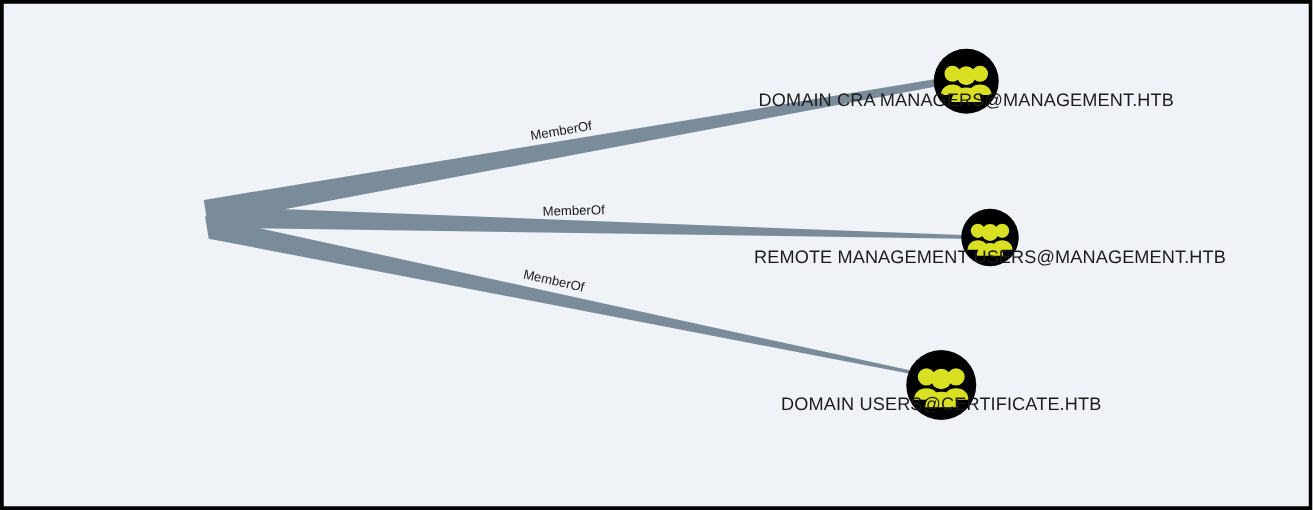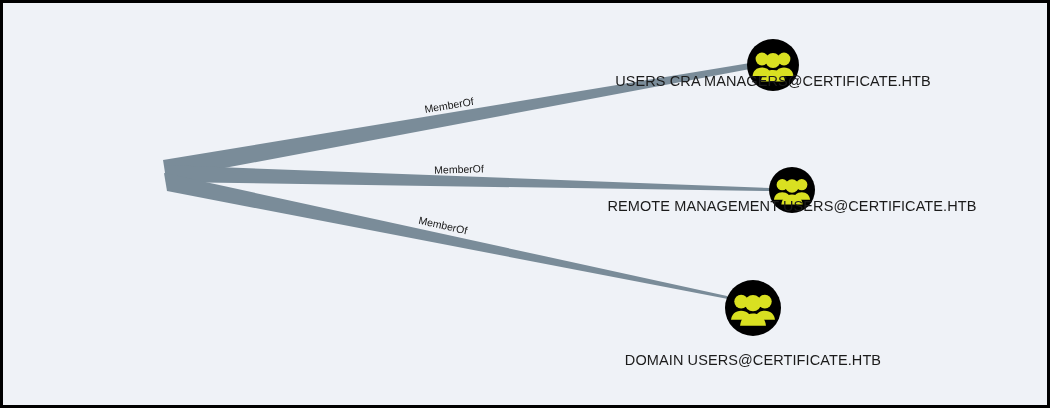--- a/index.html
+++ b/index.html
@@ -111,44 +111,44 @@
     <div class="node-circle" style="width:52px; height:52px;">
       <svg class="glyph-user" viewBox="0 0 52 52">
         <circle cx="15" cy="20" r="6.4" fill="#d9e021"></circle>
         <path d="M15 28.5 C9.5 28.5 6 32 5.6 37 L24.4 37 C24 32 20.5 28.5 15 28.5 Z" fill="#d9e021"></path>
         <circle cx="37" cy="20" r="6.4" fill="#d9e021"></circle>
         <path d="M37 28.5 C31.5 28.5 28 32 27.6 37 L46.4 37 C46 32 42.5 28.5 37 28.5 Z" fill="#d9e021"></path>
         <circle cx="26" cy="21.5" r="7.6" fill="#d9e021"></circle>
         <path d="M26 31 C19 31 14.5 35.5 14 42.5 L38 42.5 C37.5 35.5 33 31 26 31 Z" fill="#d9e021"></path>
       </svg>
     </div>
-    <div class="node-label" style="top:34px;">USERS CRA MANAGERS@CERTIFICATE.HTB</div>
+    <div class="node-label" style="top:34px;">DOMAIN CRA MANAGERS@MANAGEMENT.HTB</div>
   </div>
 
   <div class="node" style="left:789px; top:187px;">
     <div class="node-circle" style="width:46px; height:46px;">
       <svg class="glyph-user" viewBox="0 0 52 52">
         <circle cx="15" cy="20" r="6.4" fill="#d9e021"></circle>
         <path d="M15 28.5 C9.5 28.5 6 32 5.6 37 L24.4 37 C24 32 20.5 28.5 15 28.5 Z" fill="#d9e021"></path>
         <circle cx="37" cy="20" r="6.4" fill="#d9e021"></circle>
         <path d="M37 28.5 C31.5 28.5 28 32 27.6 37 L46.4 37 C46 32 42.5 28.5 37 28.5 Z" fill="#d9e021"></path>
         <circle cx="26" cy="21.5" r="7.6" fill="#d9e021"></circle>
         <path d="M26 31 C19 31 14.5 35.5 14 42.5 L38 42.5 C37.5 35.5 33 31 26 31 Z" fill="#d9e021"></path>
       </svg>
     </div>
-    <div class="node-label" style="top:31px;">REMOTE MANAGEMENT USERS@CERTIFICATE.HTB</div>
+    <div class="node-label" style="top:31px;">REMOTE MANAGEMENT USERS@MANAGEMENT.HTB</div>
   </div>
 
   <div class="node" style="left:750px; top:305px;">
     <div class="node-circle" style="width:56px; height:56px;">
       <svg class="glyph-user" viewBox="0 0 52 52">
         <circle cx="15" cy="20" r="6.4" fill="#d9e021"></circle>
         <path d="M15 28.5 C9.5 28.5 6 32 5.6 37 L24.4 37 C24 32 20.5 28.5 15 28.5 Z" fill="#d9e021"></path>
         <circle cx="37" cy="20" r="6.4" fill="#d9e021"></circle>
         <path d="M37 28.5 C31.5 28.5 28 32 27.6 37 L46.4 37 C46 32 42.5 28.5 37 28.5 Z" fill="#d9e021"></path>
         <circle cx="26" cy="21.5" r="7.6" fill="#d9e021"></circle>
         <path d="M26 31 C19 31 14.5 35.5 14 42.5 L38 42.5 C37.5 35.5 33 31 26 31 Z" fill="#d9e021"></path>
       </svg>
     </div>
-    <div class="node-label" style="top:36px;margin-top:36px;">DOMAIN USERS@CERTIFICATE.HTB</div>
+    <div class="node-label" style="top:36px;">DOMAIN USERS@CERTIFICATE.HTB</div>
   </div>
 
 </div>
 
 </body></html>

